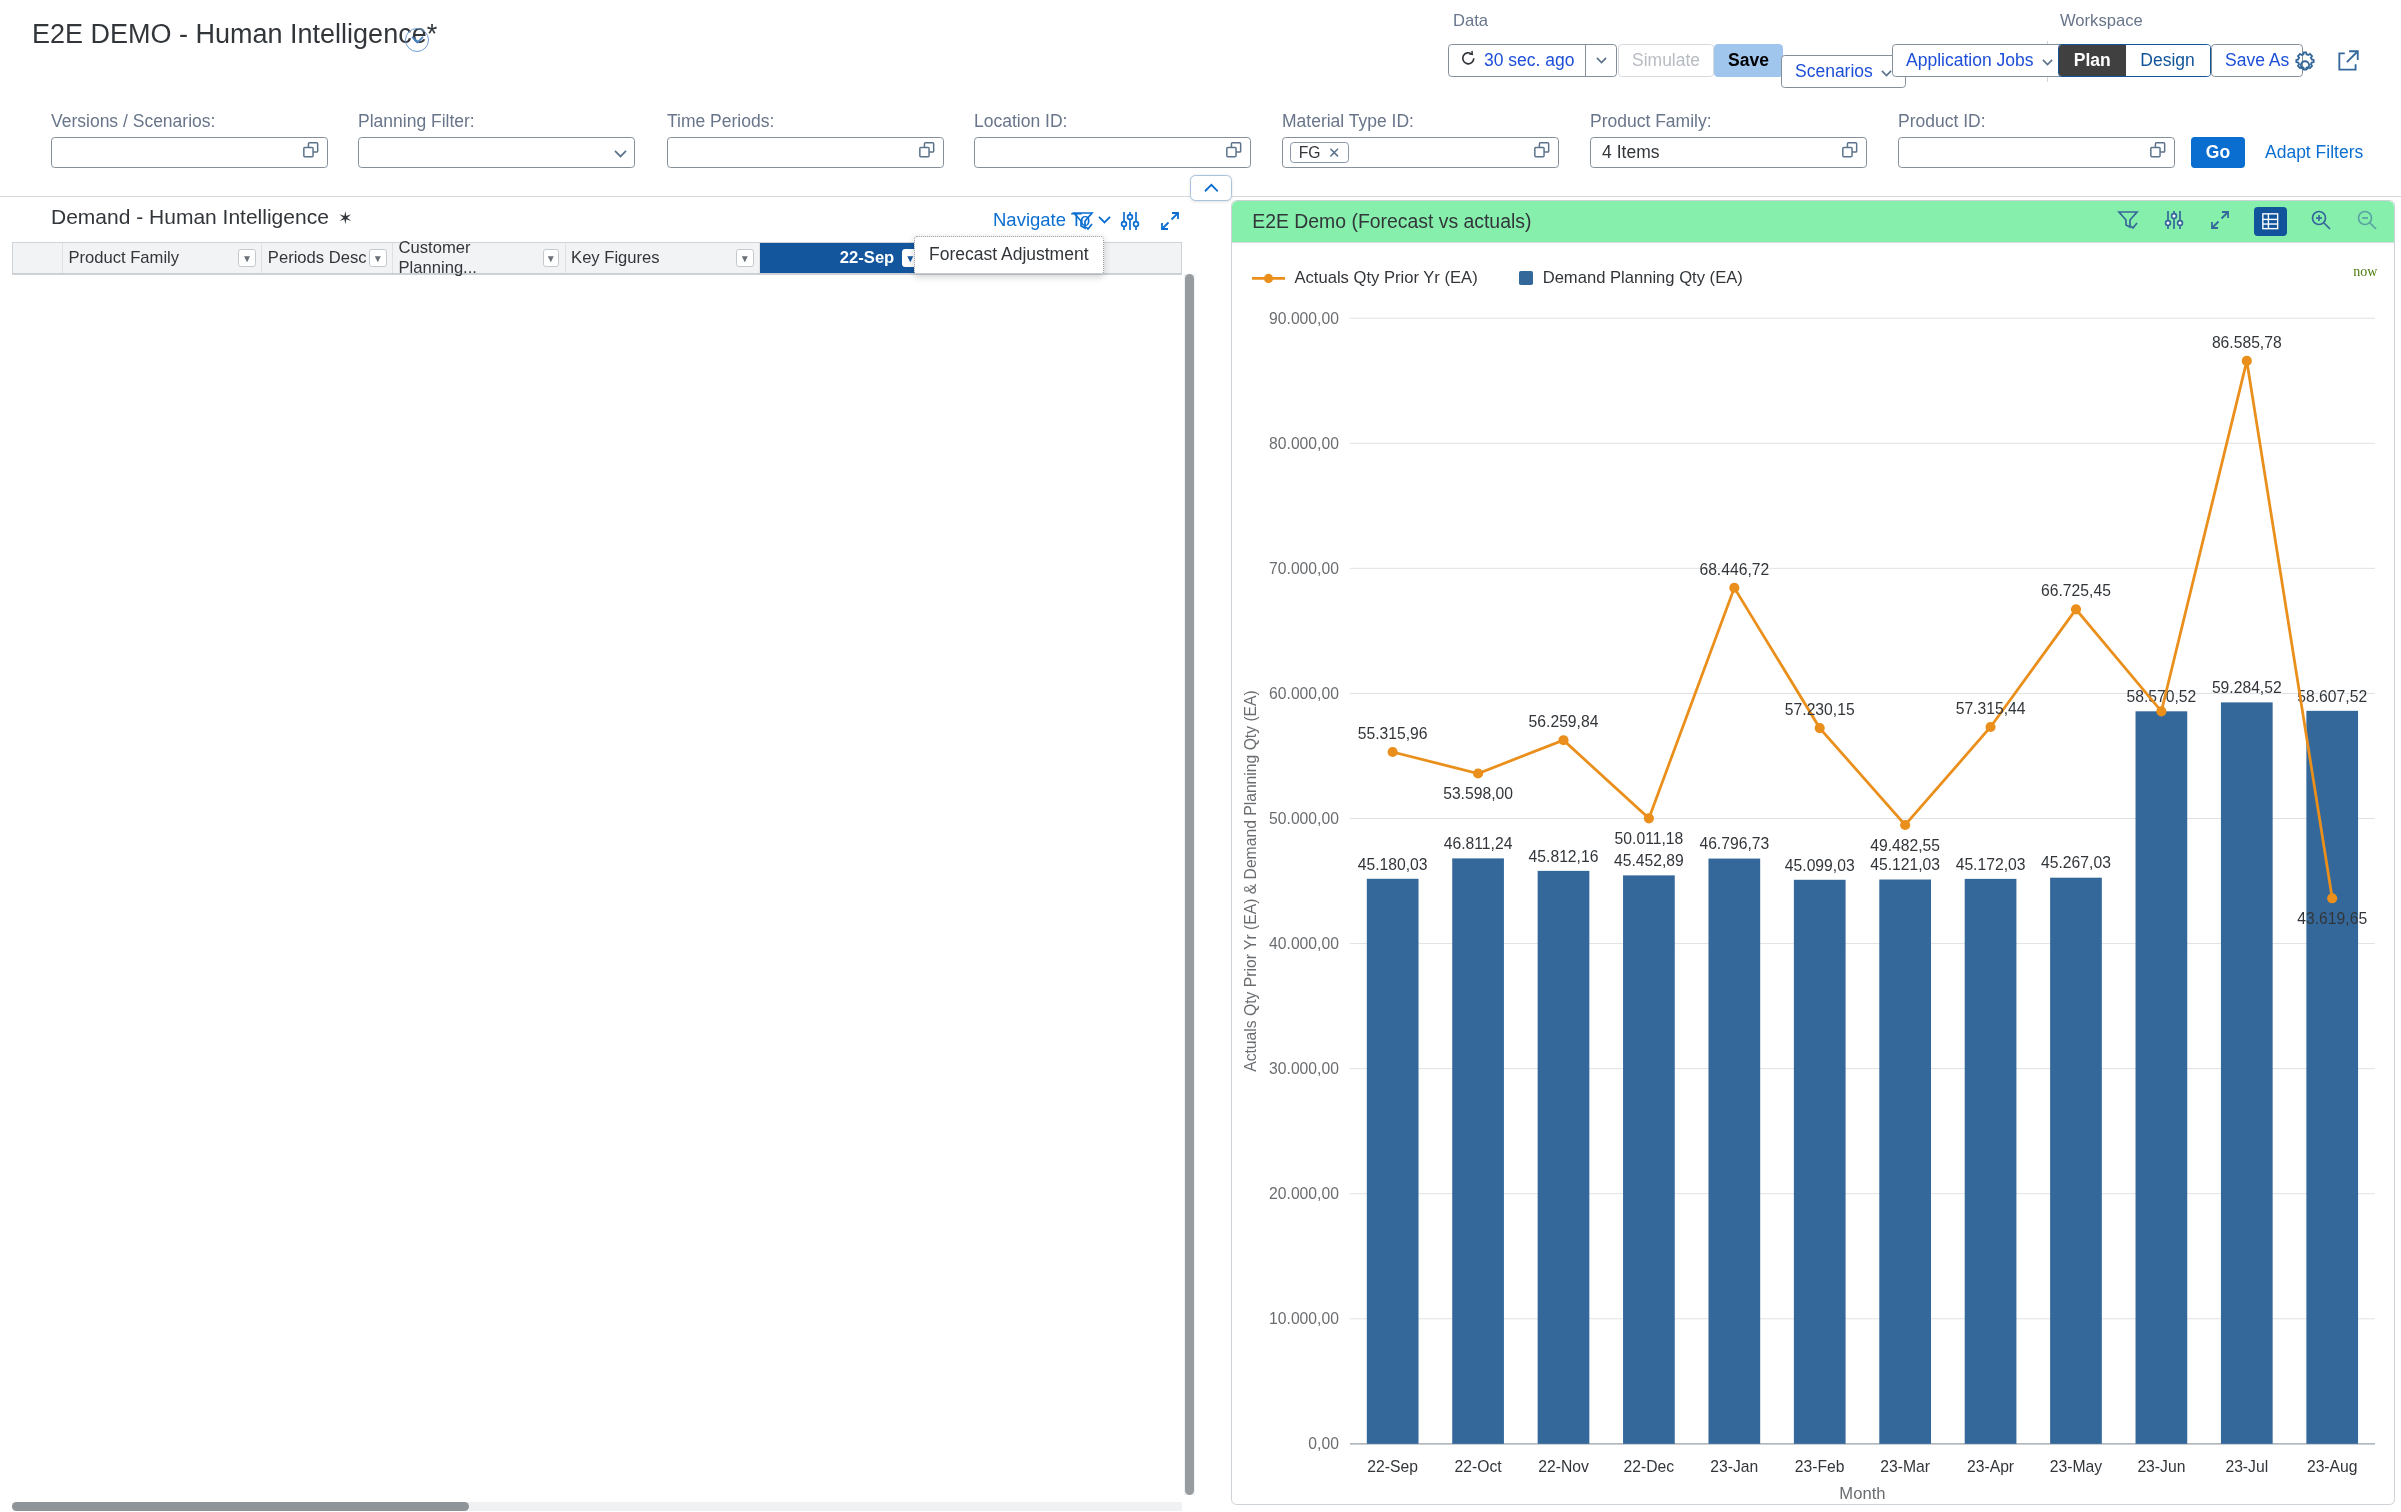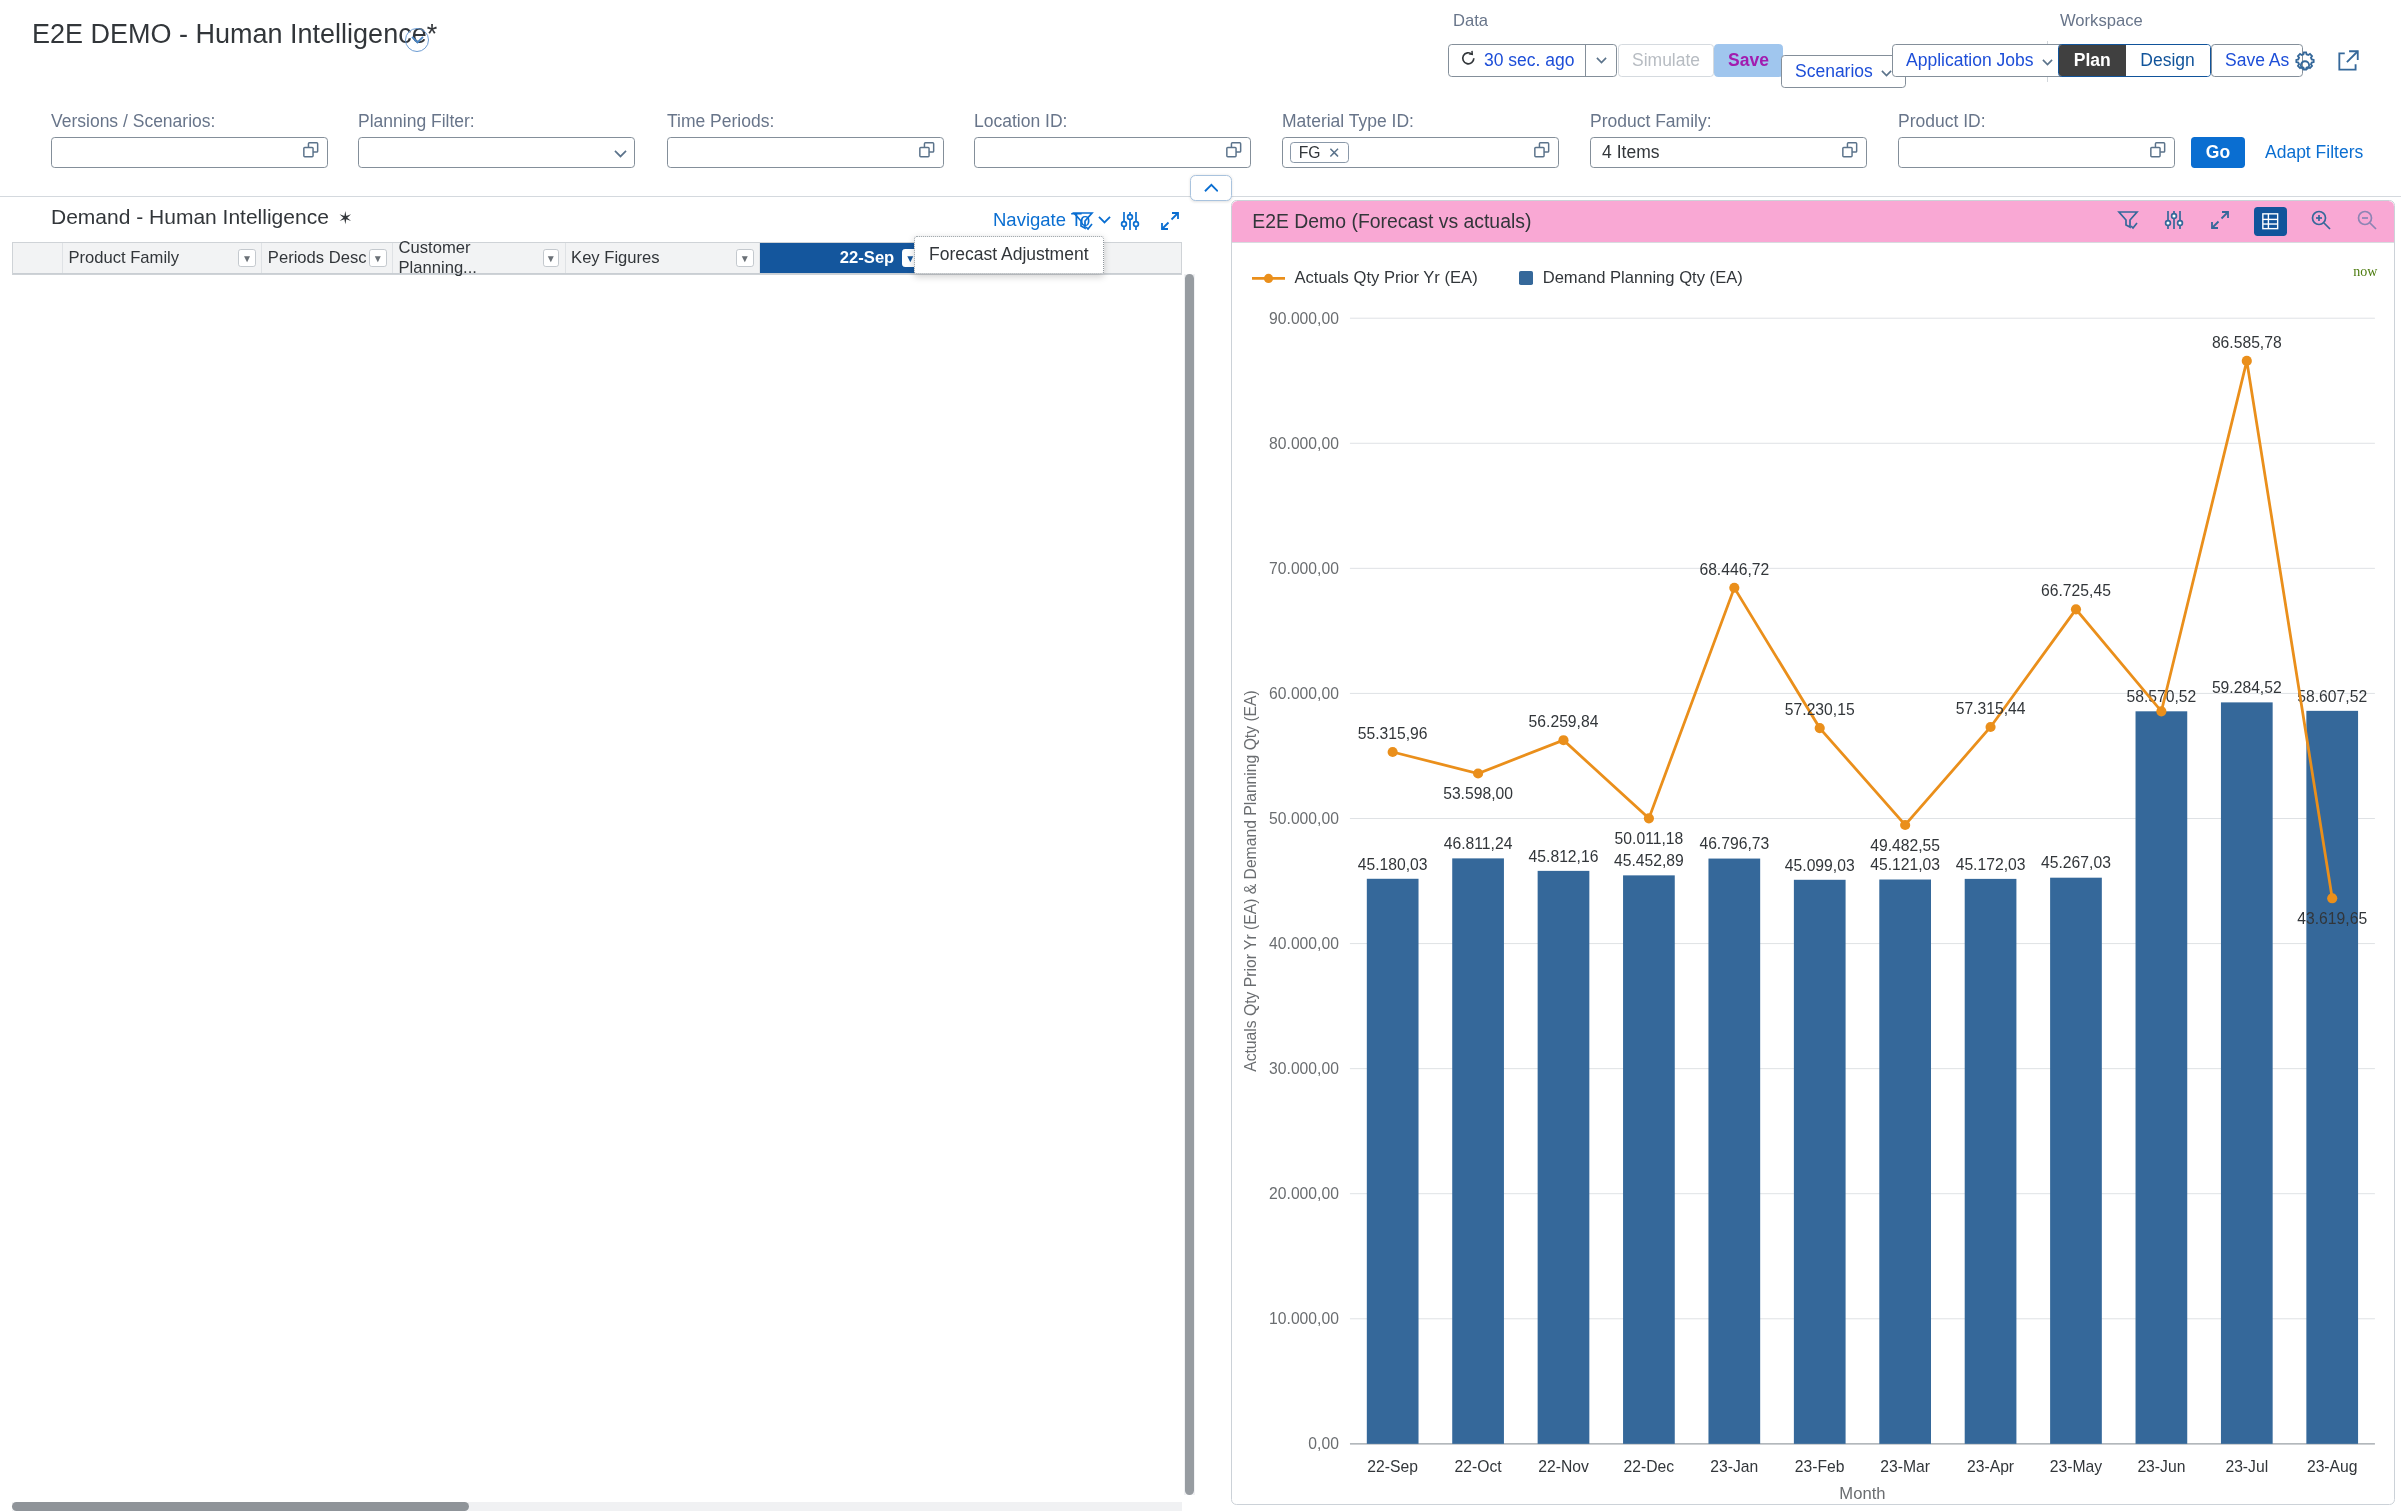--- a/index.html
+++ b/index.html
@@ -10,21 +10,21 @@
   
   #shell-title { left:32px; top:18.5px; font-size:27px; font-weight:400; color:#32363a; }
   #title-chevron { left:405px; top:28px; width:24px; height:24px; border:1.4px solid #6b9bd2;
     border-radius:50%; color:#4a86c5; display:flex; align-items:center; justify-content:center; }
   .group-label { font-size:16.6px; color:#68758a; }
   .btn { position:absolute; top:44px; height:33px; display:inline-flex; align-items:center;
     border:0.9px solid #848f9a; border-radius:3.7px; background:#fff; font-size:17.5px;
     padding:0 13px; color:#1d4ed8; white-space:nowrap; }
   .btn .chev { margin-left:8.3px; }
   .btn.disabled { border-color:#d5dadf; color:#b7bcc2; }
-  .btn.save-primary { background:#a0c6ee; border-color:#a0c6ee; color:#a21caf; font-weight:700; }
+  .btn.save-primary { background:#a0c6ee; border-color:#a0c6ee; color:#000000; font-weight:700; }
   .seg { position:absolute; top:44px; height:33px; display:flex; border:0.9px solid #11549b;
     border-radius:3.7px; overflow:hidden; }
   .seg > div { display:flex; align-items:center; padding:0 14.8px; font-size:17.5px; }
   .seg .on { background:#404040; color:#fff; font-weight:700; }
   .seg .off { background:#fff; color:#11549b; }
   .vdiv { position:absolute; width:0.9px; background:#d2d7dc; }
   .icon-btn { position:absolute; color:#35689a; }
 
   
   .f-label { position:absolute; top:111px; font-size:17.5px; color:#68758a; }
@@ -65,21 +65,21 @@
   #vscroll { left:1184px; top:274px; width:11px; height:1221px; background:#f1f2f4; }
   #vscroll .thumb { position:absolute; left:0.9px; top:0; width:9.2px; height:100%;
     background:#979ca1; border-radius:4.6px; }
   #hscroll { left:12px; top:1502px; width:1170px; height:9.2px; background:#f0f1f3; }
   #hscroll .thumb { position:absolute; left:0; top:0; width:457px; height:9.2px;
     background:#8f9499; border-radius:4.6px; }
 
   
   #chart-panel { left:1231px; top:200px; width:1164px; height:1305px;
     border:0.9px solid #ccd2d8; border-radius:5.5px; background:#fff; }
-  #chart-header { position:absolute; left:0; top:0; width:100%; height:42px; background:#f9a8d4;
+  #chart-header { position:absolute; left:0; top:0; width:100%; height:42px; background:#86efac;
     border-bottom:0.9px solid #d8dce0; border-radius:5.5px 5.5px 0 0; display:flex; align-items:center; }
   #chart-title { font-size:19.4px; color:#32363a; margin-left:20.3px; }
   #chart-tools { margin-left:auto; margin-right:14.8px; display:flex; align-items:center; gap:22px;
     color:#35689a; }
   .tool-active { width:33px; height:29.6px; background:#11549b; border-radius:3.7px; color:#fff;
     display:flex; align-items:center; justify-content:center; }
   #legend { position:absolute; left:20.3px; top:67px; display:flex; align-items:center; gap:41px; }
   .leg-item { display:flex; align-items:center; gap:9.2px; font-size:16.6px; color:#32363a; }
   .leg-swatch-bar { width:14.8px; height:14.8px; border-radius:1.8px; }
   #now-label { position:absolute; right:16.6px; top:63px; font-size:14px; color:#4d7c0f;font-family:Liberation Serif, serif; }

